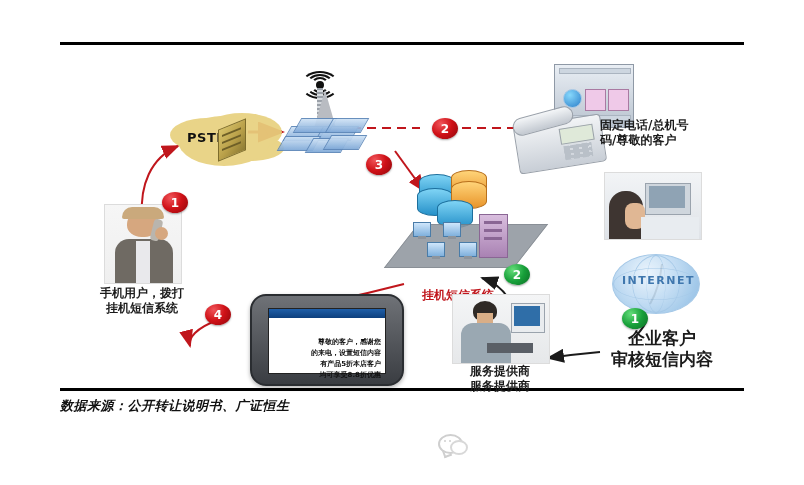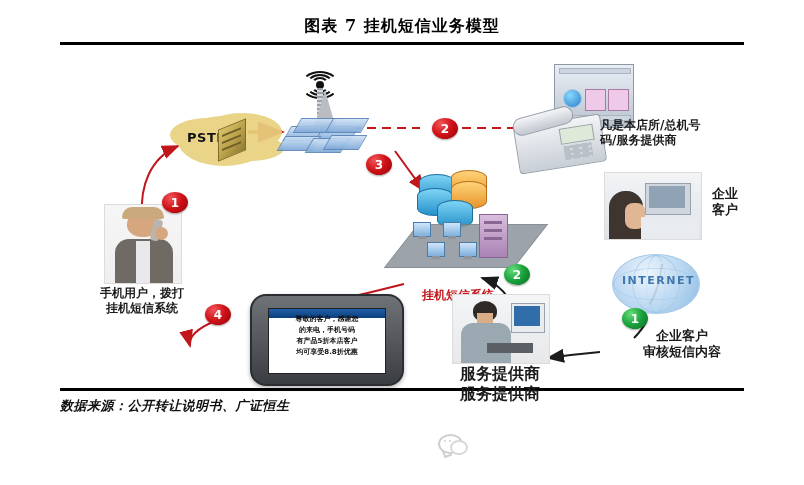--- a/index.html
+++ b/index.html
@@ -139,32 +139,31 @@
     border:1px solid #9cc3e5;}
   .globe-txt{position:absolute;font-weight:bold;font-size:11px;color:#3f77ae;letter-spacing:1.5px;
     font-family:"DejaVu Sans","Liberation Sans",sans-serif;}
 
   
   .mobile{position:absolute;width:150px;height:88px;border-radius:16px;
     background:linear-gradient(#6f7277,#3a3d42);border:2px solid #2a2d31;box-shadow:0 2px 4px rgba(0,0,0,.3);}
   .mobile .screen{position:absolute;left:16px;top:12px;width:116px;height:64px;background:#fff;border:1px solid #222;}
   .mobile .statusbar{position:absolute;left:0;top:0;width:116px;height:9px;
     background:linear-gradient(#1f5fa8,#0d3f7d);}
-  .sms{position:absolute;left:4px;top:5px;width:108px;
-    font-size:7px;line-height:11px;color:#111;font-weight:bold;text-align:center;
+  .sms{position:absolute;left:4px;top:28px;width:108px;
+    font-size:7px;line-height:11px;color:#111;font-weight:bold;text-align:right;
     font-family:"DejaVu Sans","Liberation Sans",sans-serif;}
 
   svg.lines{position:absolute;left:0;top:0;width:804px;height:342px;overflow:visible;}
 </style>
 </head>
 <body>
 
 <div class="page">
 
-  <div class="fig-title">图表 7 挂机短信业务模型</div>
   <div class="rule-top"></div>
   <div class="rule-bottom"></div>
   <div class="source">数据来源：公开转让说明书、广证恒生</div>
 
   <div class="canvas">
 
     <svg class="lines">
       <defs>
         <marker id="ar-red" markerWidth="9" markerHeight="7" refX="8" refY="3.5" orient="auto">
           <polygon points="0 0, 9 3.5, 0 7" fill="#c0161c"></polygon>
@@ -269,77 +268,73 @@
         <div class="slot" style="left:30px;top:24px;"></div>
         <div class="slot" style="left:53px;top:24px;"></div>
         <div class="bar" style="top:50px;"></div>
       </div>
       <div class="phone-body" style="left:4px;top:56px;">
         <div class="phone-keys"></div>
       </div>
       <div class="handset" style="left:0px;top:48px;"></div>
     </div>
     <div class="lab lab-dark" style="left:600px;top:72px;width:128px;font-size:12px;text-align:left;">
-      <span>凡是本店所/总机号</span><br>
-      <span>码/服务提供商</span>
+      <span>固定电话/总机号</span><br>
+      <span>码/尊敬的客户</span>
     </div>
 
     <div class="node photo" style="left:604px;top:126px;width:96px;height:66px;">
       <div style="position:absolute;inset:0;background:linear-gradient(#f2f4f6,#dfe3e8);"></div>
       <div style="position:absolute;left:40px;top:10px;width:44px;height:30px;background:#cfd6dd;border:1px solid #9aa3ad;"></div>
       <div style="position:absolute;left:44px;top:13px;width:36px;height:22px;background:#8fa3b4;"></div>
       <div style="position:absolute;left:4px;top:18px;width:34px;height:48px;border-radius:16px 16px 0 0;background:#3e3531;"></div>
       <div style="position:absolute;left:20px;top:30px;width:20px;height:26px;border-radius:8px;background:#e0b794;"></div>
       <div style="position:absolute;left:36px;top:44px;width:58px;height:22px;background:#e8ecf0;"></div>
     </div>
-    <div class="lab lab-dark" style="left:712px;top:140px;width:60px;font-size:13px;text-align:left;">
-      <span>企业</span><br>
-      <span>客户</span>
-    </div>
 
     <div class="node" style="left:610px;top:206px;width:96px;height:64px;text-align:center;">
       <div class="globe" style="left:2px;top:2px;">
         <div class="mer" style="transform:scaleX(.55);"></div>
         <div class="mer" style="transform:scaleX(.22);"></div>
         <div class="mer" style="transform:scaleY(.55);"></div>
       </div>
       <div class="globe-txt" style="left:12px;top:22px;">INTERNET</div>
     </div>
 
     <div class="badge badge-green" style="left:622px;top:262px;">
       <span>1</span>
     </div>
-    <div class="lab lab-dark" style="left:612px;top:282px;width:140px;font-size:13px;">
+    <div class="lab lab-dark" style="left:592px;top:282px;width:140px;font-size:17px;">
       <span>企业客户</span><br>
       <span>审核短信内容</span>
     </div>
 
     <div class="node photo" style="left:452px;top:248px;width:96px;height:68px;">
       <div style="position:absolute;inset:0;background:linear-gradient(#f4f5f6,#e6e8ea);"></div>
       <div style="position:absolute;left:58px;top:8px;width:32px;height:28px;background:#e9ecef;border:1px solid #9aa3ad;"></div>
       <div style="position:absolute;left:61px;top:11px;width:26px;height:20px;background:#2f6ea8;"></div>
       <div style="position:absolute;left:20px;top:6px;width:24px;height:20px;border-radius:50% 50% 40% 40%;background:#2f2a26;"></div>
       <div style="position:absolute;left:24px;top:18px;width:16px;height:14px;background:#d9ae87;"></div>
       <div style="position:absolute;left:8px;top:28px;width:50px;height:40px;border-radius:12px 12px 0 0;background:#9aa8b2;"></div>
       <div style="position:absolute;left:34px;top:48px;width:46px;height:10px;background:#5a5f66;"></div>
     </div>
-    <div class="lab lab-dark" style="left:420px;top:318px;width:160px;font-size:16px;">
+    <div class="lab lab-dark" style="left:420px;top:318px;width:160px;font-size:12px;">
       <span>服务提供商</span><br>
       <span>服务提供商</span>
     </div>
     <div class="badge badge-green" style="left:504px;top:218px;">
       <span>2</span>
     </div>
 
     <div class="node mobile" style="left:250px;top:248px;">
       <div class="screen">
         <div class="statusbar"></div>
         <div class="sms">
           <div>尊敬的客户，感谢您</div>
-          <div>的来电，手机号码</div>
+          <div>的来电，设置短信内容</div>
           <div>有产品5折本店客户</div>
           <div>均可享受8.8折优惠</div>
         </div>
       </div>
     </div>
 
   </div>
 
   <div class="watermark">
     <span class="wm-icon">

